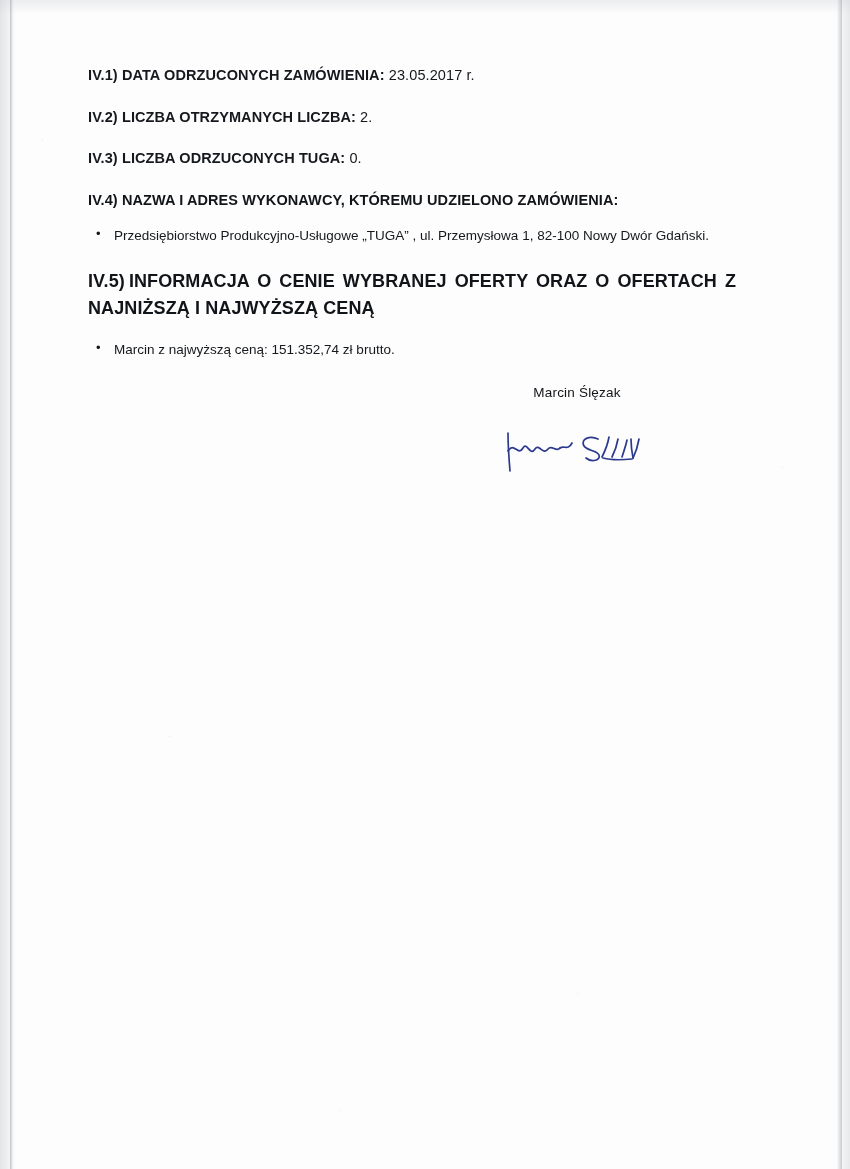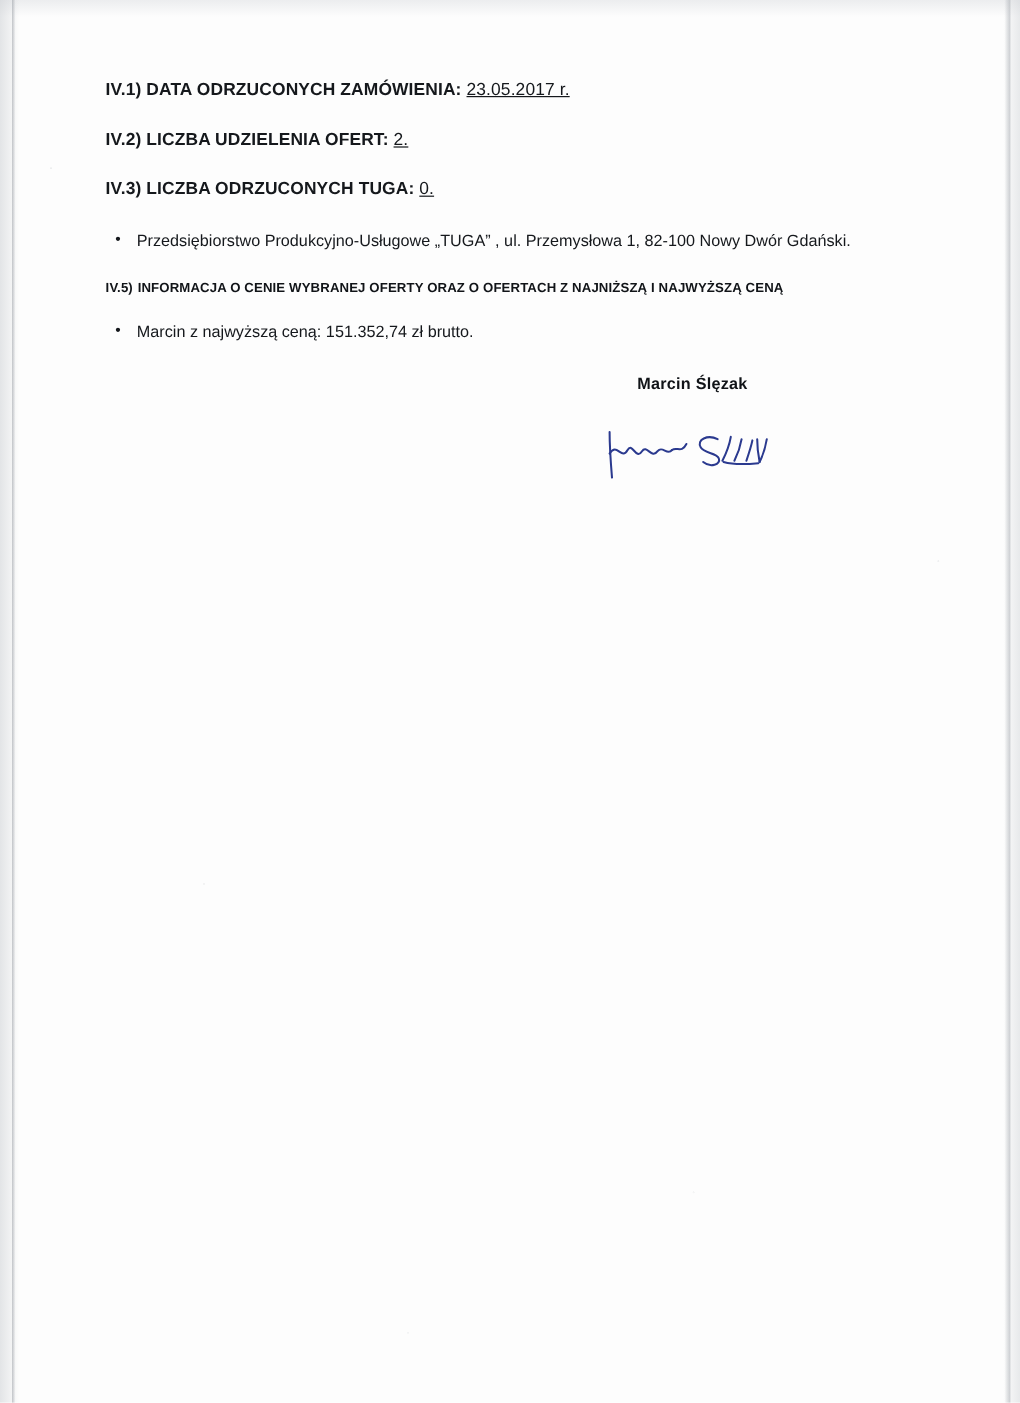--- a/index.html
+++ b/index.html
@@ -62,21 +62,20 @@
     line-height: 1.35;
     margin-bottom: 22px;
     color: #15181c;
     letter-spacing: .1px;
   }
   .line .lbl {
     font-weight: bold;
   }
   .line .val {
     font-weight: normal;
-    text-decoration: underline;
   }
 
   .heading {
     font-size: 14.5px;
     font-weight: bold;
     line-height: 1.35;
     margin-bottom: 16px;
     letter-spacing: .1px;
   }
 
@@ -101,21 +100,21 @@
     font-size: 13px;
     color: #15181c;
   }
   li.strong-item {
     font-weight: normal;
     font-size: 13.8px;
     line-height: 1.5;
   }
 
   .justified-heading {
-    font-size: 11px;
+    font-size: 18px;
     font-weight: bold;
     line-height: 1.5;
     text-align: justify;
     text-align-last: left;
     margin-bottom: 18px;
     letter-spacing: .1px;
   }
   .justified-heading .num { margin-right: 4px; }
 
   .price-list {
@@ -136,21 +135,21 @@
     box-sizing: border-box;
   }
   .sig-title {
     font-size: 13.5px;
     font-weight: bold;
     letter-spacing: 1.4px;
     line-height: 1.45;
   }
   .sig-name {
     font-size: 13.5px;
-    font-weight: bold;
+    font-weight: normal;
     letter-spacing: .2px;
     line-height: 1.45;
   }
   .sig-mark {
     margin-top: 24px;
     height: 56px;
     position: relative;
   }
   .sig-mark svg {
     position: absolute;
@@ -168,29 +167,30 @@
   <div class="scan-noise"></div>
 
   <div class="content">
 
     <div class="line">
       <span class="lbl">IV.1) DATA ODRZUCONYCH ZAMÓWIENIA:</span>
       <span class="val">23.05.2017 r.</span>
     </div>
 
     <div class="line">
-      <span class="lbl">IV.2) LICZBA UDZIELENIA OFERT:</span>
+      <span class="lbl">IV.2) LICZBA OTRZYMANYCH LICZBA:</span>
       <span class="val">2.</span>
     </div>
 
     <div class="line">
       <span class="lbl">IV.3) LICZBA ODRZUCONYCH TUGA:</span>
       <span class="val">0.</span>
     </div>
 
+    <div class="heading">IV.4) NAZWA I ADRES WYKONAWCY, KTÓREMU UDZIELONO ZAMÓWIENIA:</div>
 
     <ul class="bullets">
       <li class="strong-item">Przedsiębiorstwo Produkcyjno-Usługowe „TUGA” , ul. Przemysłowa 1, 82-100 Nowy Dwór Gdański.</li>
     </ul>
 
     <div class="justified-heading">
       <span class="num">IV.5)</span><span>INFORMACJA O CENIE WYBRANEJ OFERTY ORAZ O OFERTACH Z NAJNIŻSZĄ I NAJWYŻSZĄ CENĄ</span>
     </div>
 
     <ul class="bullets price-list">

